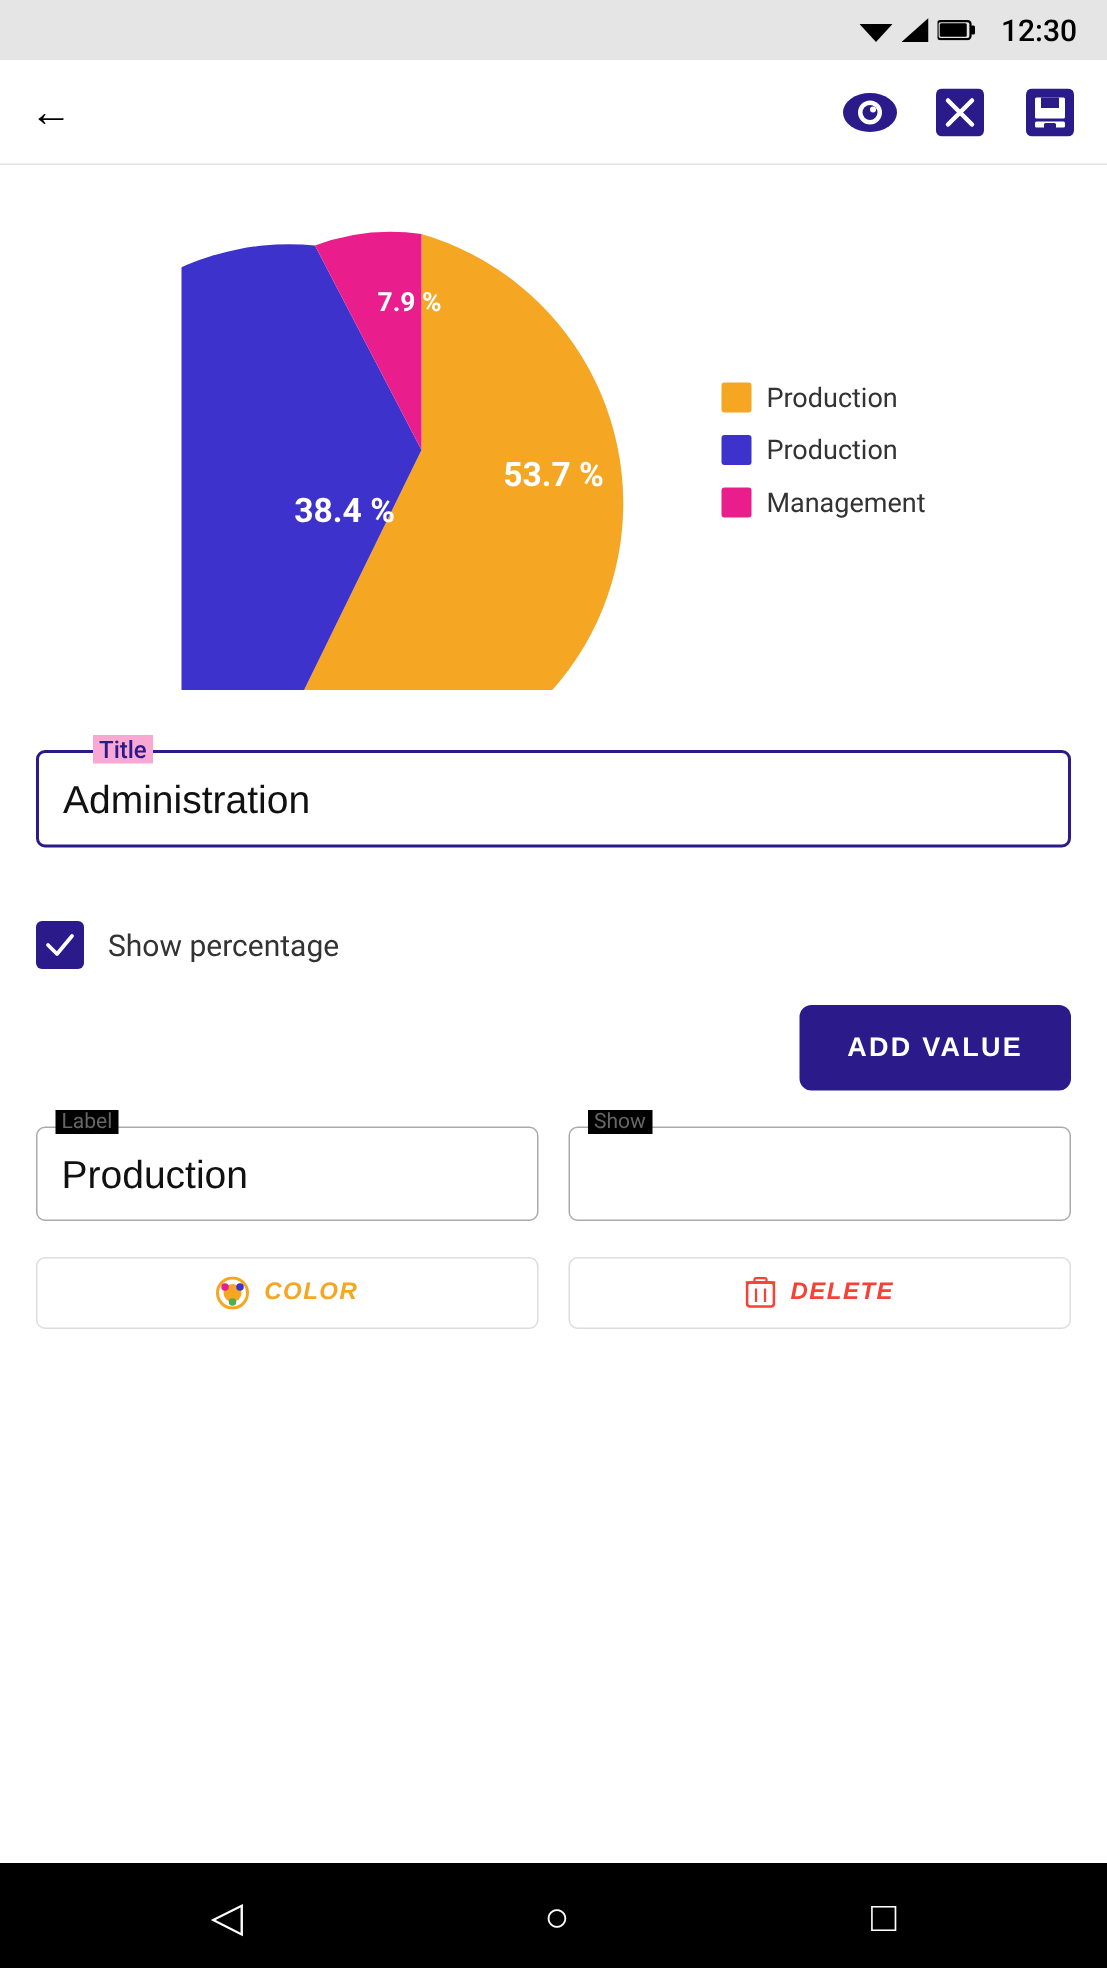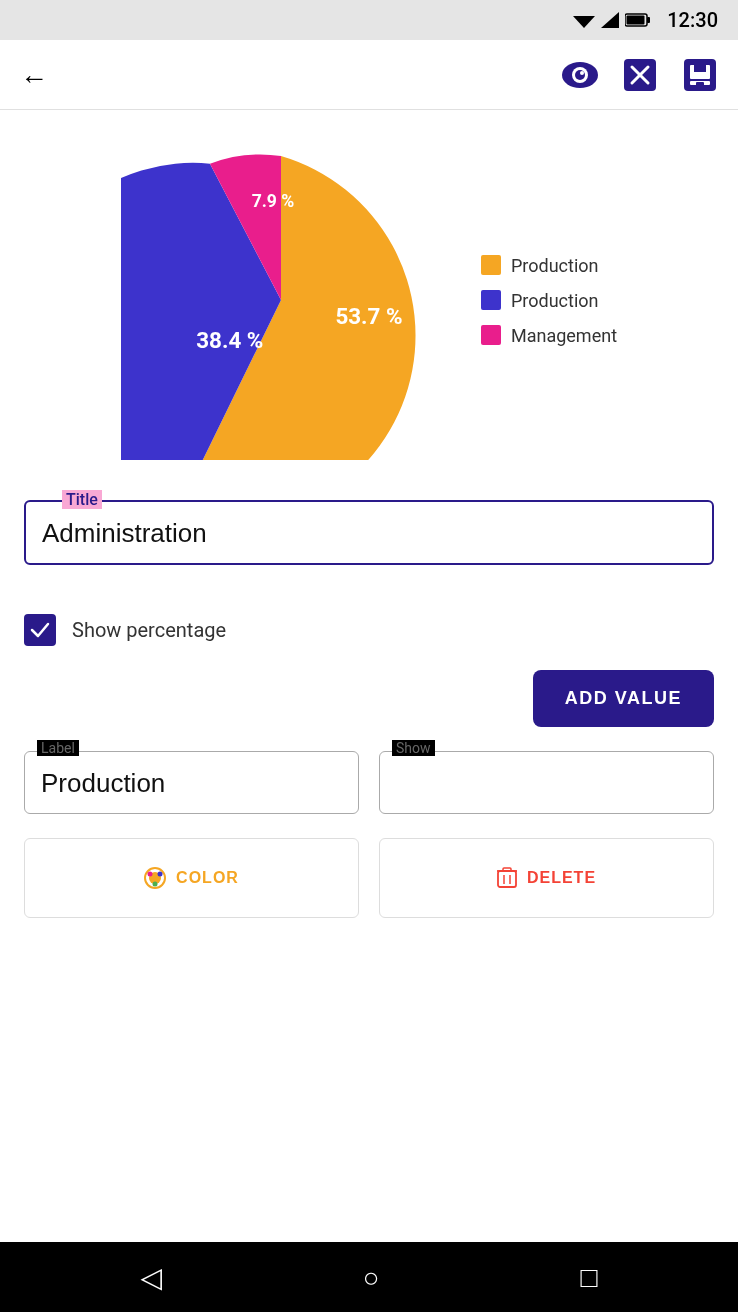--- a/index.html
+++ b/index.html
@@ -214,33 +214,34 @@
       padding: 6px 0 0;
     }
 
     
     .action-row {
       display: flex;
       gap: 20px;
     }
     .action-btn {
       flex: 1;
-      height: 80px;
+      height: 48px;
       border: 1.5px solid #aaa;
       border-radius: 6px;
       background: #fff;
       display: flex;
       align-items: center;
       justify-content: center;
       gap: 10px;
       cursor: pointer;
       font-size: 16px;
       font-weight: 700;
       letter-spacing: 1px;
       text-transform: uppercase;
+      font-style: italic;
     }
     .action-btn.color-btn { color: #f5a623; border-color: #ddd; }
     .action-btn.delete-btn { color: #f44336; border-color: #ddd; }
 
     
     .bottom-nav {
       margin-top: auto;
       height: 70px;
       background: #000;
       display: flex;

